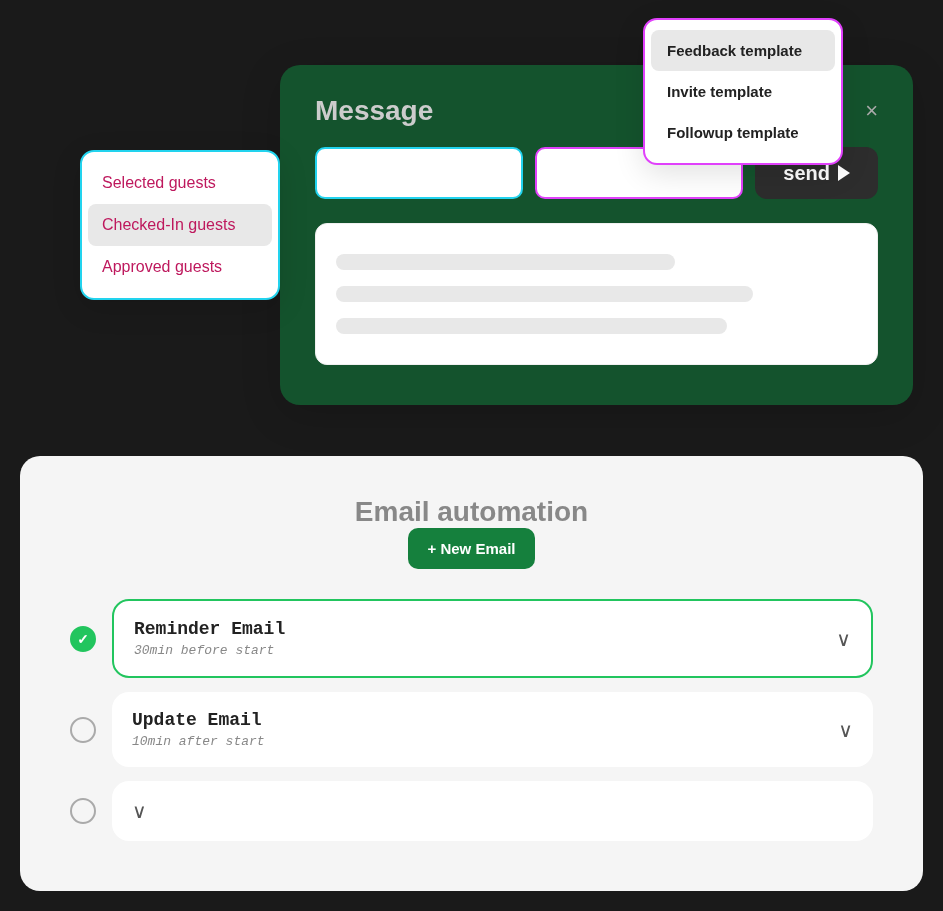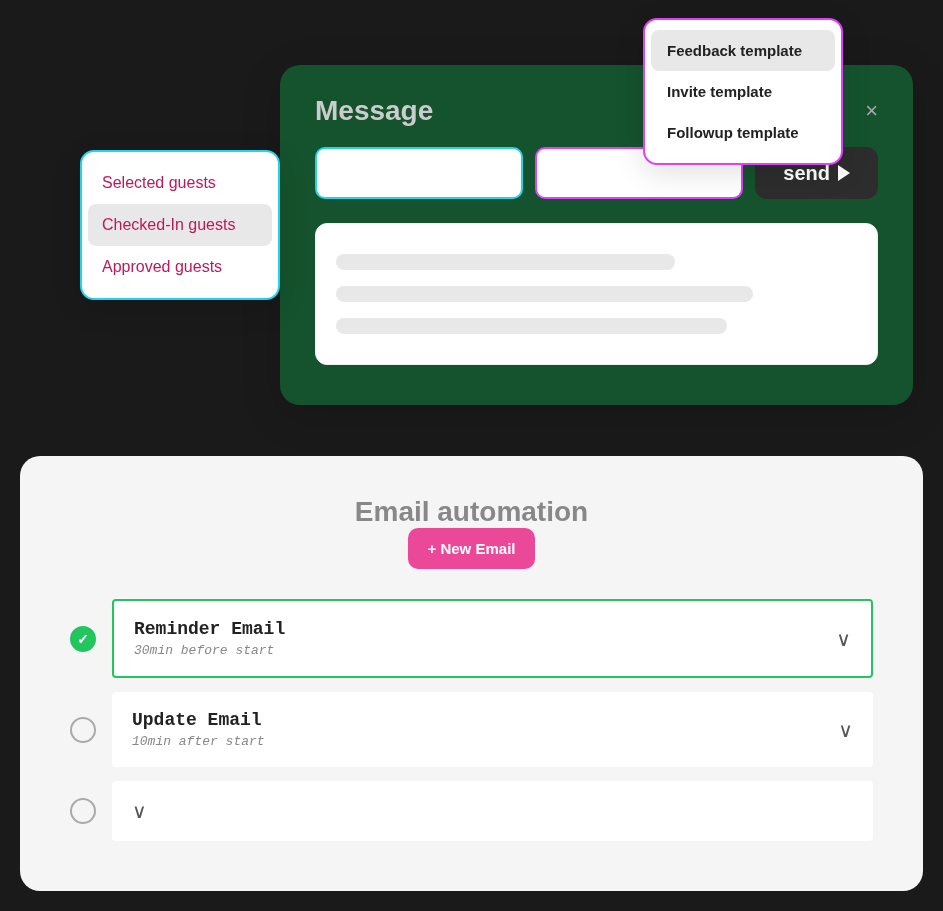--- a/index.html
+++ b/index.html
@@ -38,21 +38,21 @@
       flex-direction: column;
     }
 
     .email-automation-title {
       font-size: 28px;
       font-weight: 600;
       color: #888;
     }
 
     .new-email-btn {
-      background: #ec4899;
+      background: #15803d;
       color: #fff;
       border: none;
       border-radius: 10px;
       padding: 12px 20px;
       font-size: 15px;
       font-weight: 600;
       cursor: pointer;
       display: flex;
       align-items: center;
       gap: 6px;
@@ -92,21 +92,21 @@
 
     .checkmark {
       color: white;
       font-size: 14px;
       font-weight: bold;
     }
 
     .email-card {
       flex: 1;
       background: #fff;
-      border-radius: 4px;
+      border-radius: 17px;
       padding: 18px 20px;
       display: flex;
       align-items: center;
       justify-content: space-between;
       cursor: pointer;
     }
 
     .email-card.highlighted {
       border: 2px solid #22c55e;
     }

